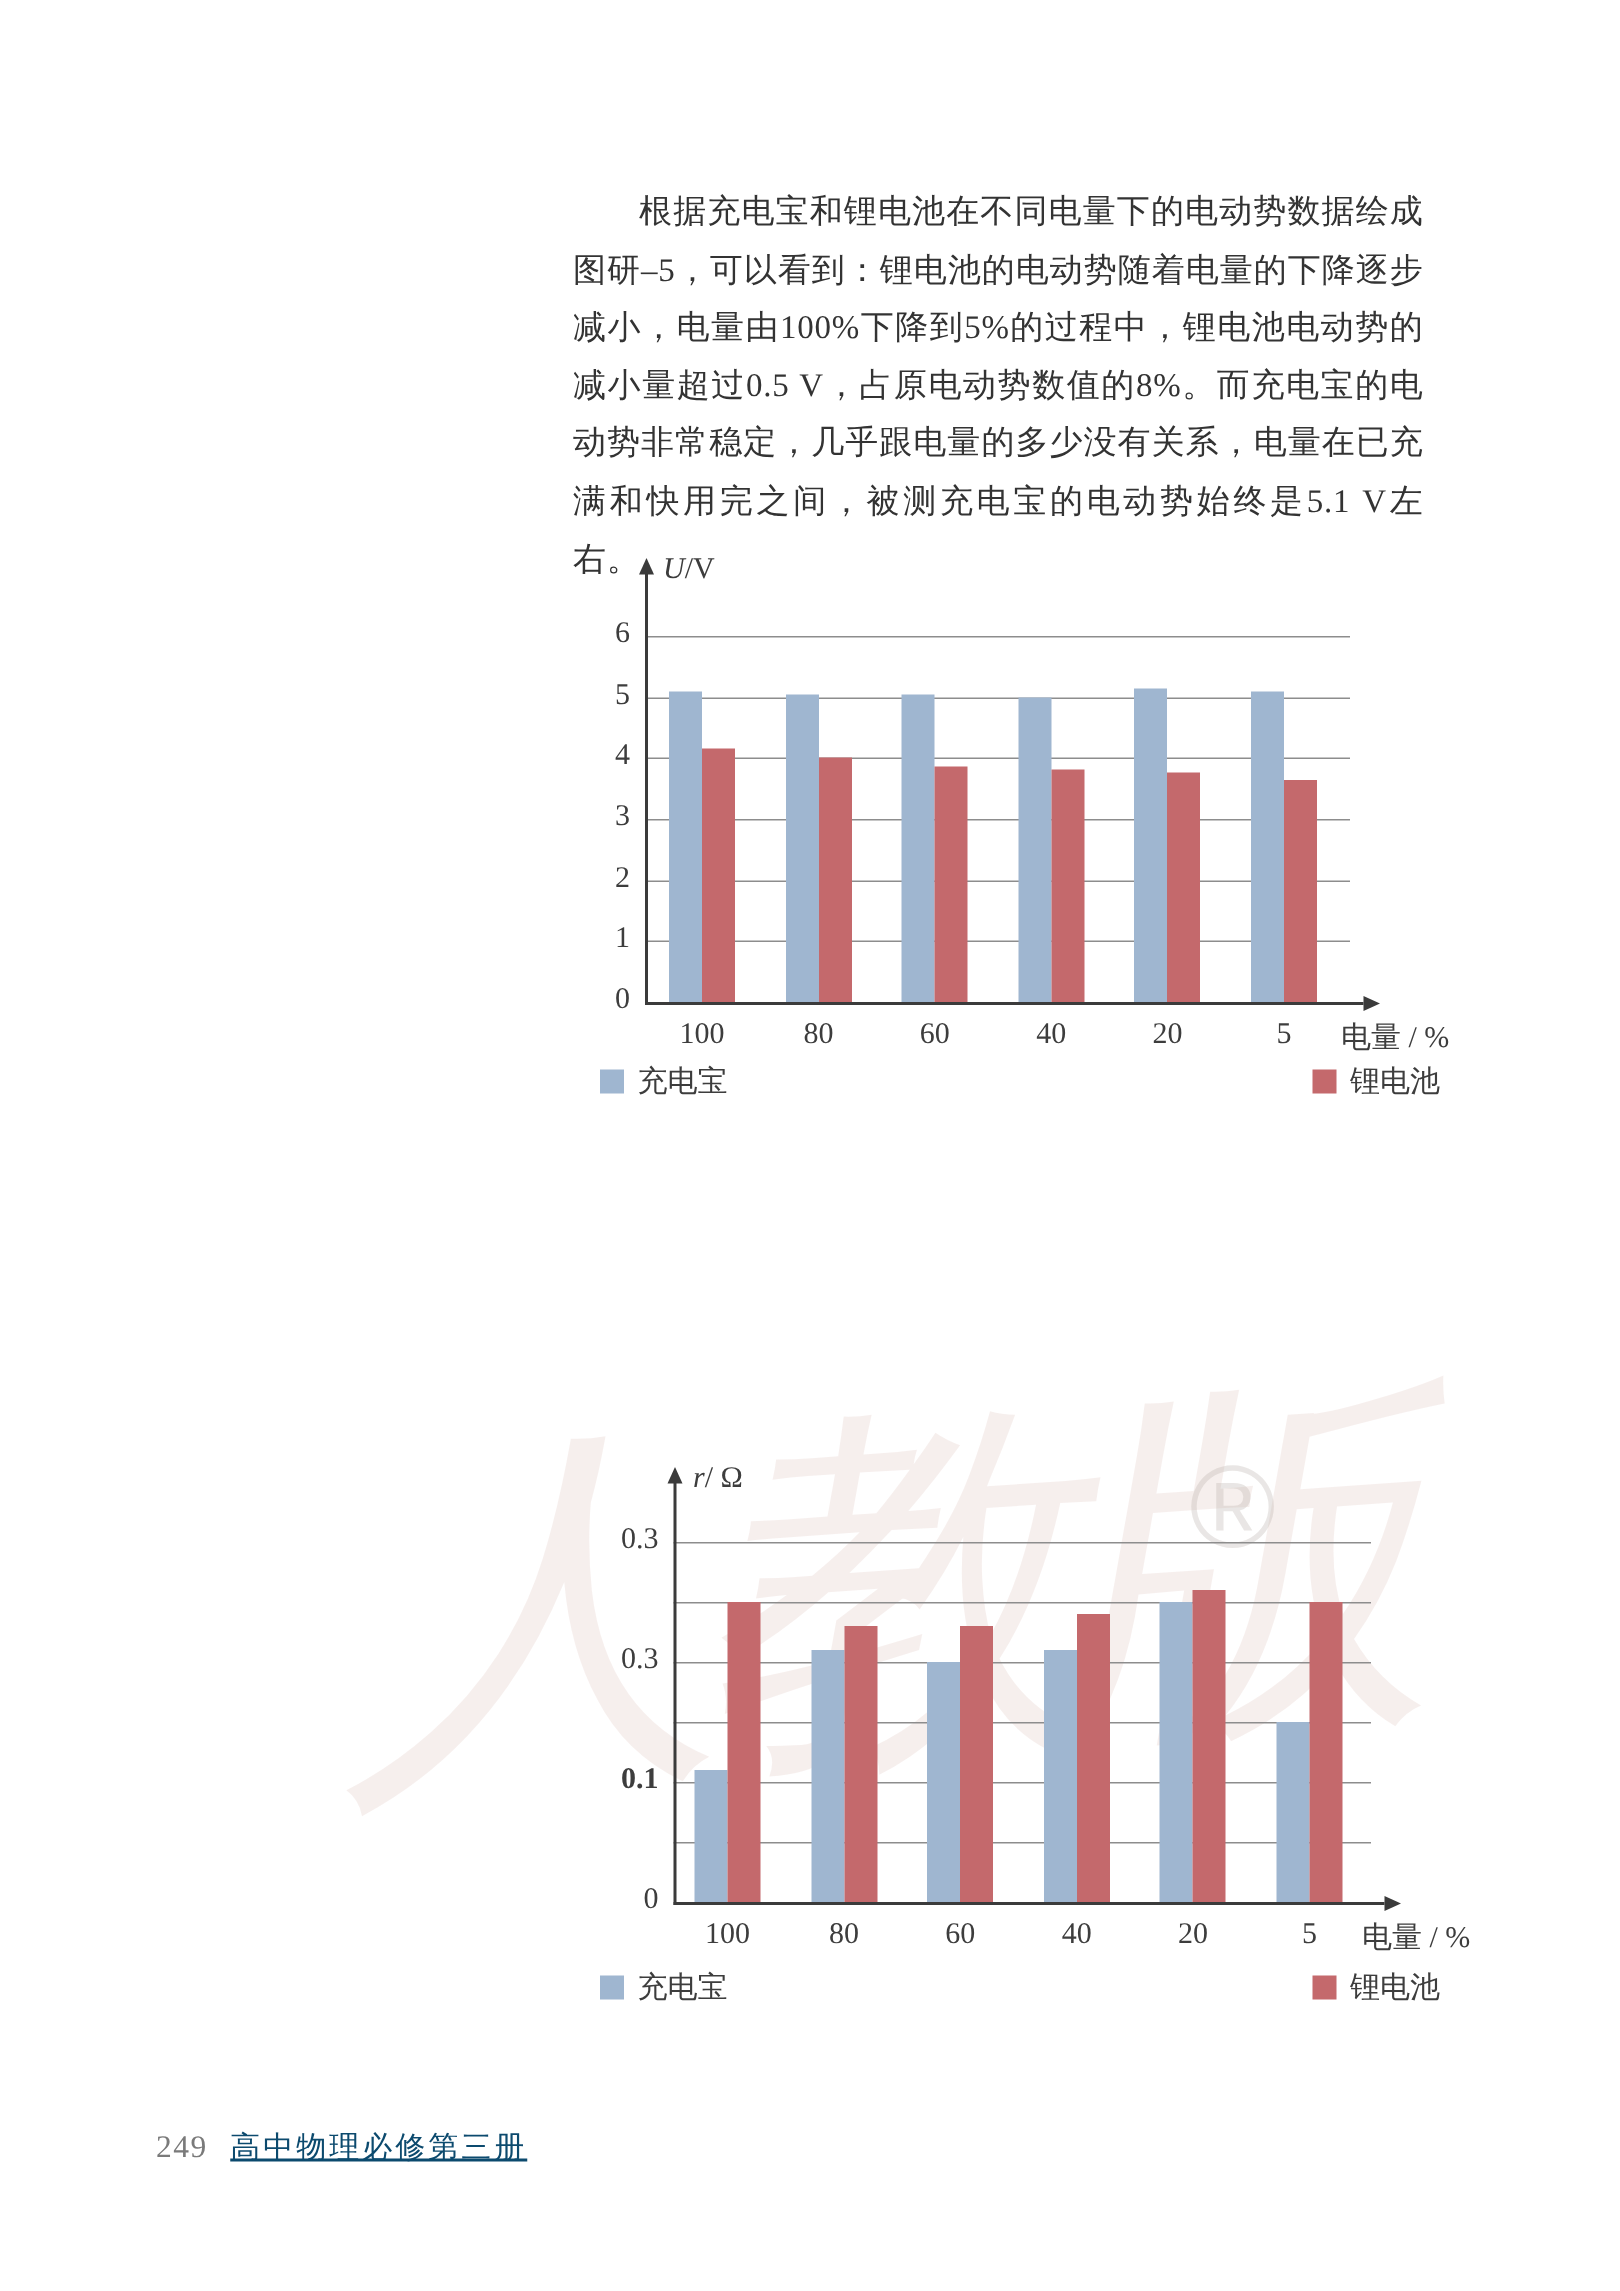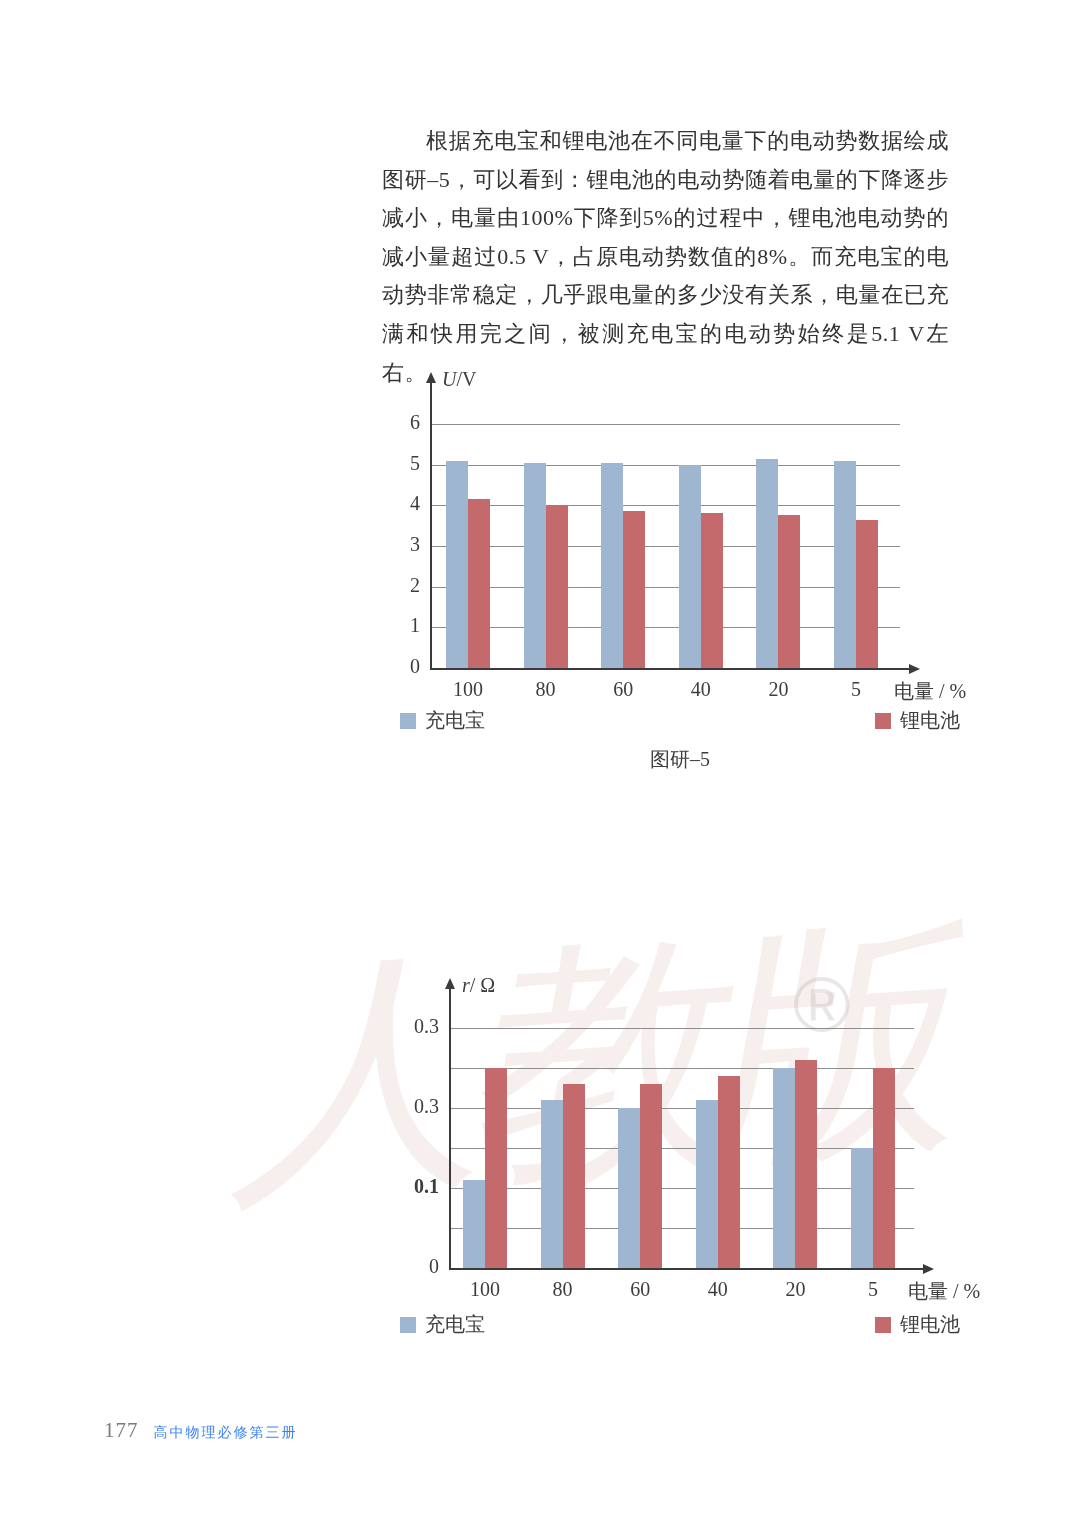--- a/index.html
+++ b/index.html
@@ -46,21 +46,21 @@
   .swatch { width:16px; height:16px; display:inline-block; }
 
   .caption { position:absolute; left:400px; width:560px; text-align:center;
              font-size:20px; color:#3d3d3d; z-index:2; }
   #caption1 { top:746px; }
   #caption2 { top:1350px; }
 
   .footer { position:absolute; left:104px; top:1418px; display:flex;
             align-items:baseline; gap:15px; color:#6b6b6b; }
   .footer .pnum  { font-size:21px; color:#7a7a7a; letter-spacing:1px; }
-  .footer .btitle{ font-size:14px; color:#3b82f6; letter-spacing:2px; }
+  .footer .btitle{ font-size:20px; color:#0c4a6e; letter-spacing:2px;text-decoration:underline; }
 
   .watermark { position:absolute; left:215px; top:935px; width:700px; height:320px;
                z-index:1; pointer-events:none; }
   .wm-text { position:absolute; left:10px; top:-10px; font-size:255px; line-height:320px;
              white-space:nowrap; color:#c08a7e; opacity:0.13; font-style:italic;
              letter-spacing:-18px; transform:rotate(-4deg); transform-origin:left center;
              font-family:"DejaVu Serif","Liberation Serif",serif; }
   .wm-reg  { position:absolute; left:578px; top:30px; font-size:78px; line-height:78px;
              color:#b9b0aa; opacity:0.30;
              font-family:"Liberation Sans","DejaVu Sans",sans-serif; }
@@ -115,21 +115,20 @@
   <div class="legend" id="legend1">
     <span class="legend-item">
       <span class="swatch" style="background: rgb(159, 182, 208);"></span>
       <span>充电宝</span>
     </span>
     <span class="legend-item">
       <span class="swatch" style="background: rgb(196, 105, 108);"></span>
       <span>锂电池</span>
     </span>
   </div>
-  <div class="caption" id="caption1">图研–5</div>
 
 
   <div class="watermark">
     <span class="wm-text">人教版</span>
     <span class="wm-reg">®</span>
   </div>
 
   <div class="chart" id="chart2">
     <div class="axis-title-y" style="left:48px; top:-4px;"><i>r</i><span>/ Ω</span></div>
     <div class="axis-title-x" style="left:494px; top:300px;">电量 / %</div>
@@ -172,17 +171,17 @@
       <span class="swatch" style="background: rgb(159, 182, 208);"></span>
       <span>充电宝</span>
     </span>
     <span class="legend-item">
       <span class="swatch" style="background: rgb(196, 105, 108);"></span>
       <span>锂电池</span>
     </span>
   </div>
 
   <div class="footer">
-    <span class="pnum">177</span>
+    <span class="pnum">249</span>
     <span class="btitle">高中物理必修第三册</span>
   </div>
 
 </div>
 
 </body></html>

